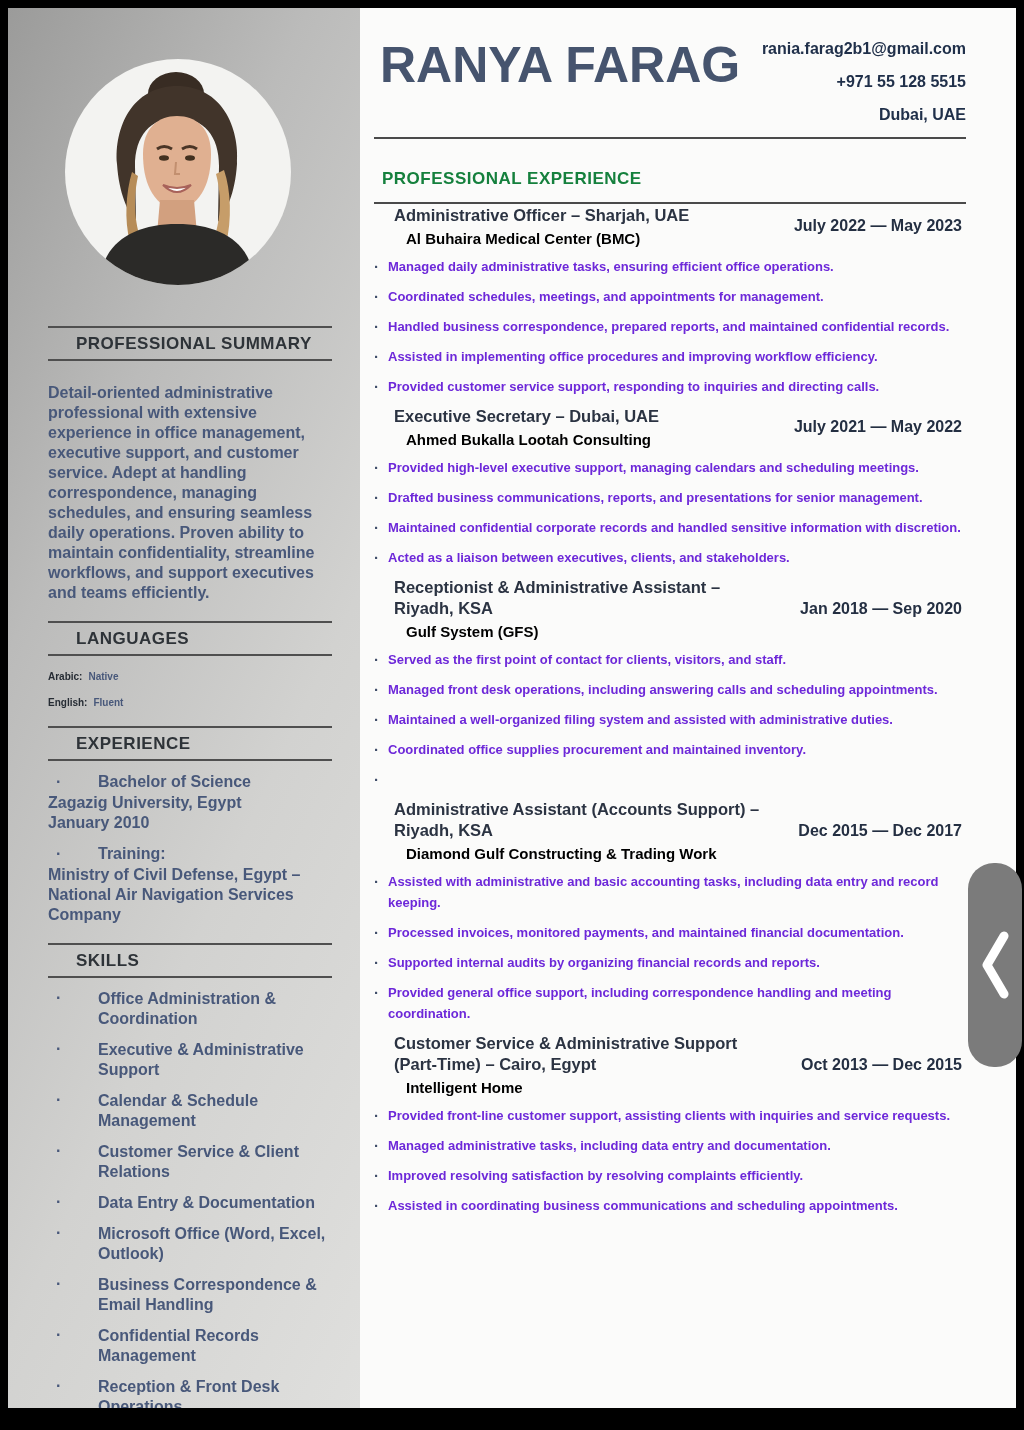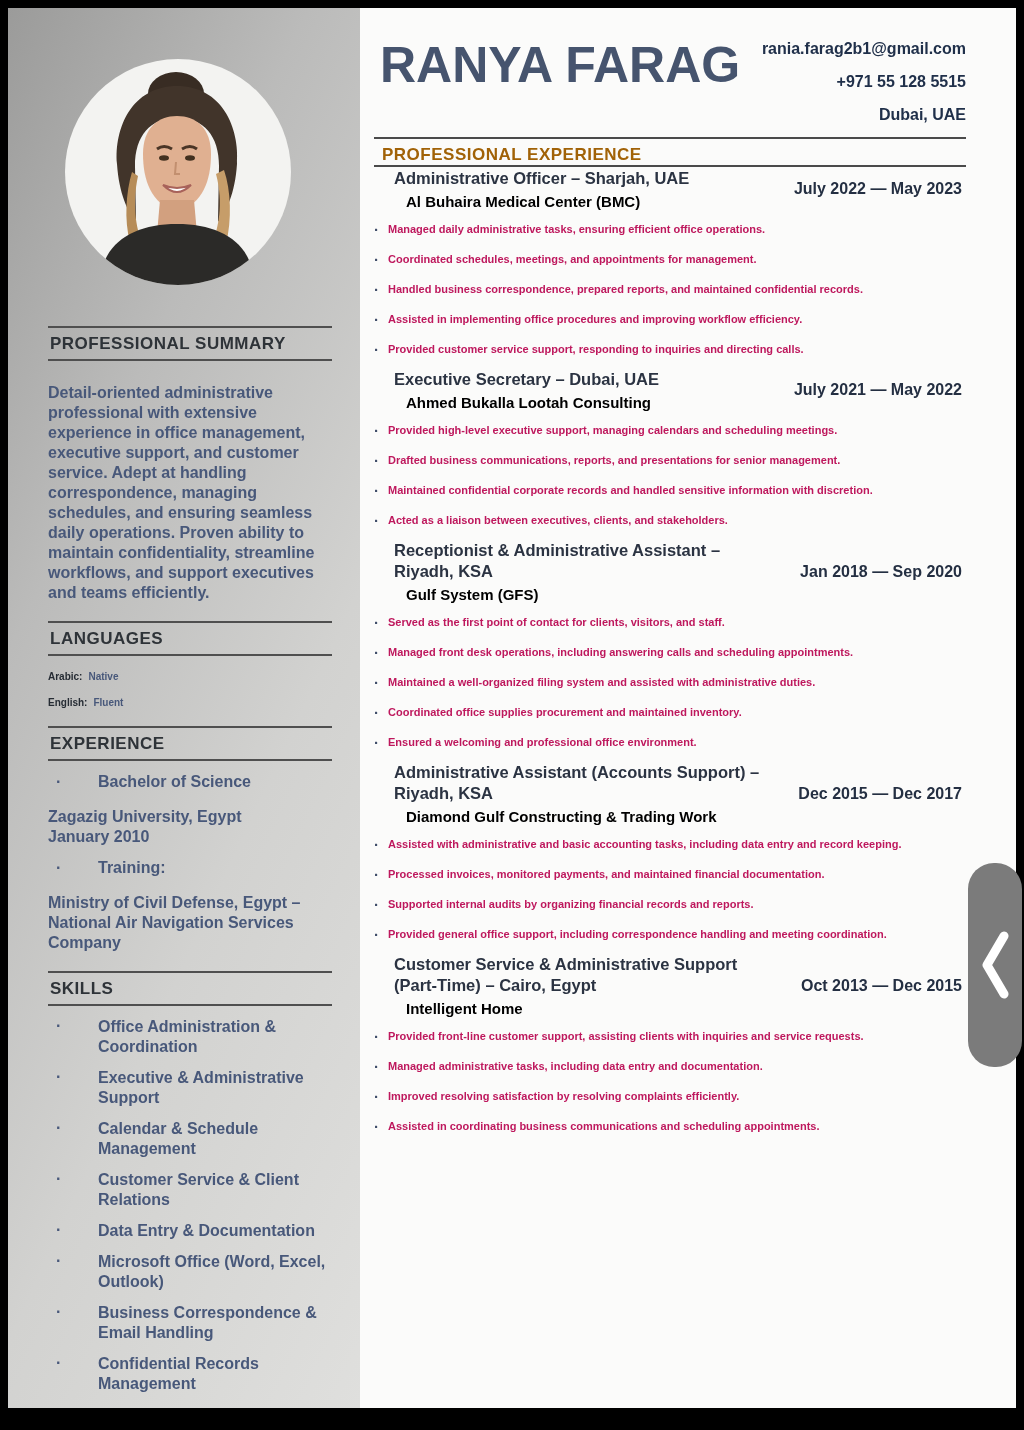--- a/index.html
+++ b/index.html
@@ -9,57 +9,57 @@
   .page  { position:absolute; left:8px; top:8px; width:1008px; height:1400px;
            background:#fbfbfa; overflow:hidden; }
 
   
   .sidebar { position:absolute; left:0; top:0; width:352px; height:1400px;
              background:linear-gradient(115deg,#9b9b9a 0%,#bbbbba 30%,#d2d2d0 62%,#dfdfdd 100%); }
   .photo { position:absolute; left:56px; top:50px; width:228px; height:228px; }
   .side-content { position:absolute; left:40px; top:318px; width:284px; }
   .side-rule { border:none; border-top:2px solid #4f4f4f; margin:0; }
   .side-header { font-size:17px; font-weight:700; color:#2e3338; letter-spacing:.5px;
-                 padding:6px 2px 5px 2px; }
+                 padding:6px 2px 5px 2px;margin-left:26px; }
   .summary-text { margin-top:22px; font-size:16px; font-weight:700; color:#48587a;
                   line-height:20px; }
   .lang-row { margin-top:15px; font-size:10px; font-weight:700; }
   .lang-label { color:#262c34; }
   .lang-value { color:#48587a; margin-left:6px; }
   .sec-gap { margin-top:18px; }
   .edu-item { margin-top:12px; }
   .li-row { display:flex; }
   .dot { width:28px; min-width:28px; color:#48587a; font-weight:700; font-size:16px;
          text-align:left; padding-left:8px; }
   .edu-title { font-size:16px; font-weight:700; color:#48587a; padding-left:22px; }
   .edu-detail { font-size:16px; font-weight:700; color:#48587a; line-height:20px;
-                white-space:pre-line; margin-top:16px; }
+                white-space:pre-line; margin-top:2px; }
   .skill-li { display:flex; margin-top:11px; }
   .skill-text { font-size:16px; font-weight:700; color:#48587a; line-height:20px; padding-left:22px; }
 
   
   .main { position:absolute; left:352px; top:4px; width:656px; height:1400px;
           background:#fbfbfa; padding:16px 50px 0 14px; }
   .head-row { display:flex; justify-content:space-between; align-items:flex-start; padding-left:6px; }
   .name { font-size:50px; font-weight:700; color:#46546e; letter-spacing:0px; line-height:58px; margin-top:8px; }
   .contact { text-align:right; margin-top:4px; }
   .contact div { font-size:16px; font-weight:700; color:#20304a; line-height:33px; }
   .main-rule { border:none; border-top:2px solid #4a4a4a; margin:0; }
   .rule1 { margin-top:6px; }
-  .main-section-header { font-size:17px; font-weight:700; color:#a16207; letter-spacing:.5px;
-                         padding:6px 2px 0 8px; }
+  .main-section-header { font-size:17px; font-weight:700; color:#15803d; letter-spacing:.5px;
+                         padding:6px 2px 13px 8px;margin-top:24px; }
   .job { margin-top:1px; }
   .job-head { display:flex; justify-content:space-between; align-items:center; padding-left:20px; }
   .job-title { font-size:16.5px; font-weight:700; color:#2b3342; line-height:21px; max-width:372px; }
   .job-company { font-size:15px; font-weight:700; color:#000000; margin-top:4px; padding-left:12px; }
   .job-dates { font-size:16px; font-weight:700; color:#242f42; white-space:nowrap; padding-right:4px; }
   ul.bullets { list-style:none; margin-top:9px; }
   ul.bullets li { display:flex; margin-bottom:9px; }
   .b-dot { width:14px; min-width:14px; color:#3e4c68; font-weight:700; font-size:15px; line-height:21px; }
-  .b-text { font-size:11px; font-weight:700; color:#be185d; line-height:21px; }
+  .b-text { font-size:13px; font-weight:700; color:#6d28d9; line-height:21px; }
 
   
   .nav-prev { position:absolute; left:968px; top:863px; width:54px; height:204px;
               background:#7b7b7b; border-radius:26px; border:none; cursor:pointer;
               display:flex; align-items:center; justify-content:center; z-index:10; }
 </style>
 </head>
 <body>
 
 <div class="frame">
@@ -265,21 +265,20 @@
           <li>
               <span class="b-dot">·</span>
               <span class="b-text">Maintained a well-organized filing system and assisted with administrative duties.</span>
             </li>
           <li>
               <span class="b-dot">·</span>
               <span class="b-text">Coordinated office supplies procurement and maintained inventory.</span>
             </li>
           <li>
               <span class="b-dot">·</span>
-              <span class="b-text">Ensured a welcoming and professional office environment.</span>
             </li>
         </ul>
       </div>
 
       <div class="job">
         <div class="job-head">
           <div class="job-titleco">
             <div class="job-title">Administrative Assistant (Accounts Support) – Riyadh, KSA</div>
             <div class="job-company">Diamond Gulf Constructing &amp; Trading Work</div>
           </div>

